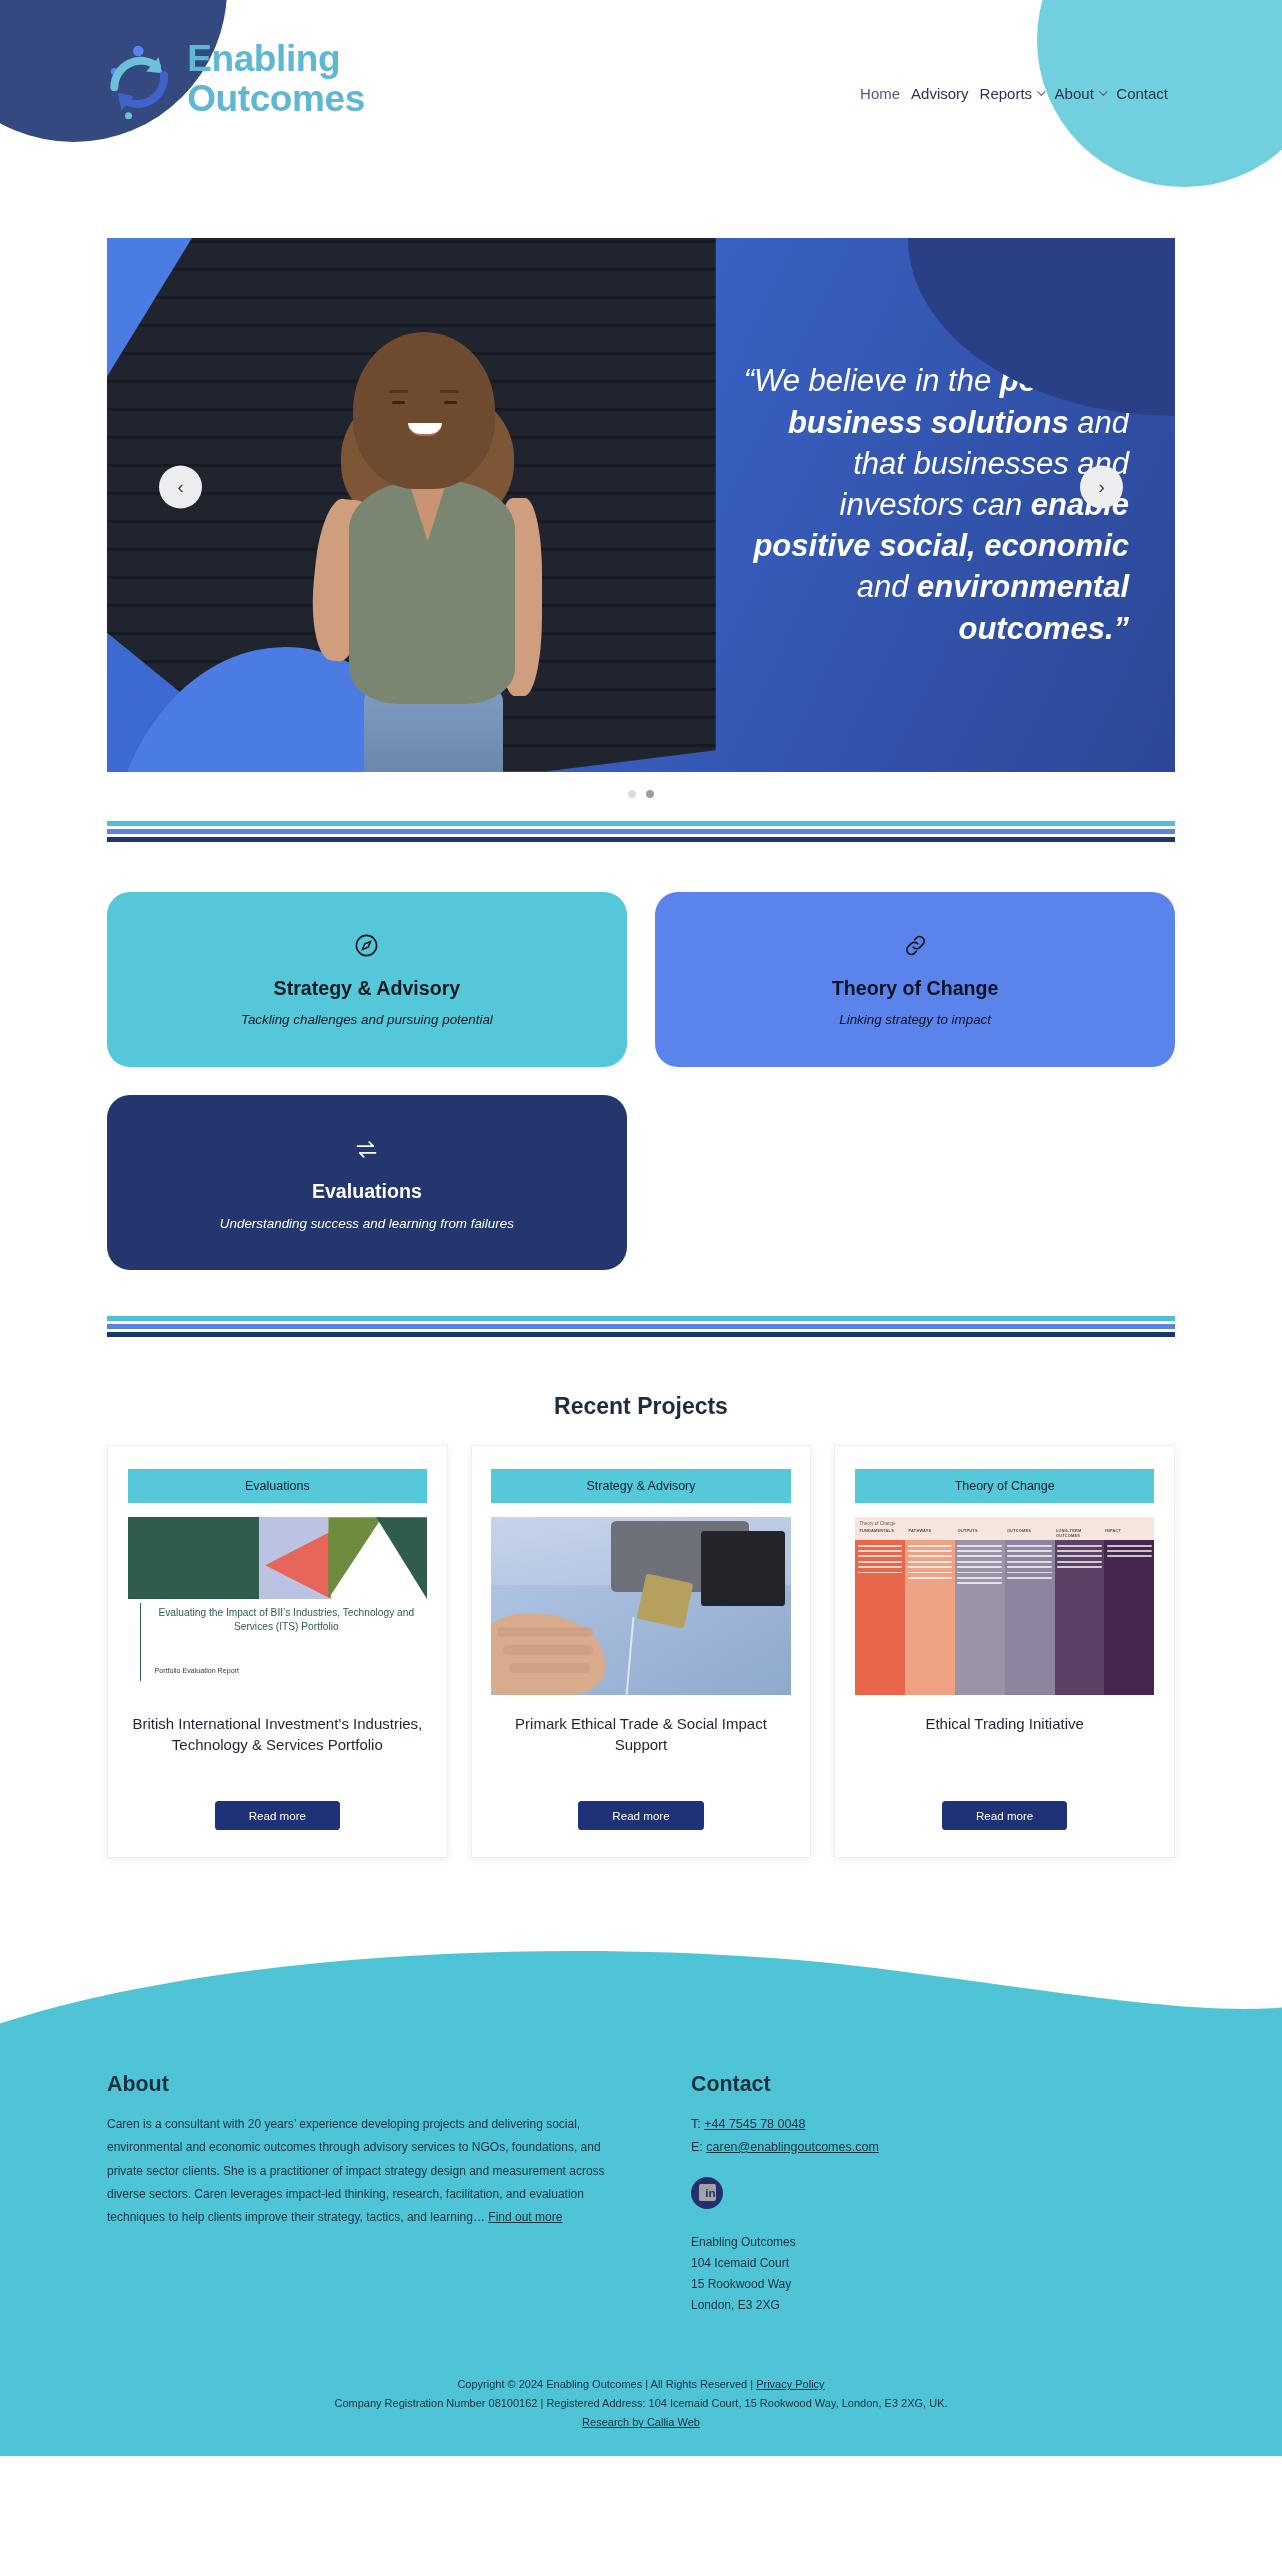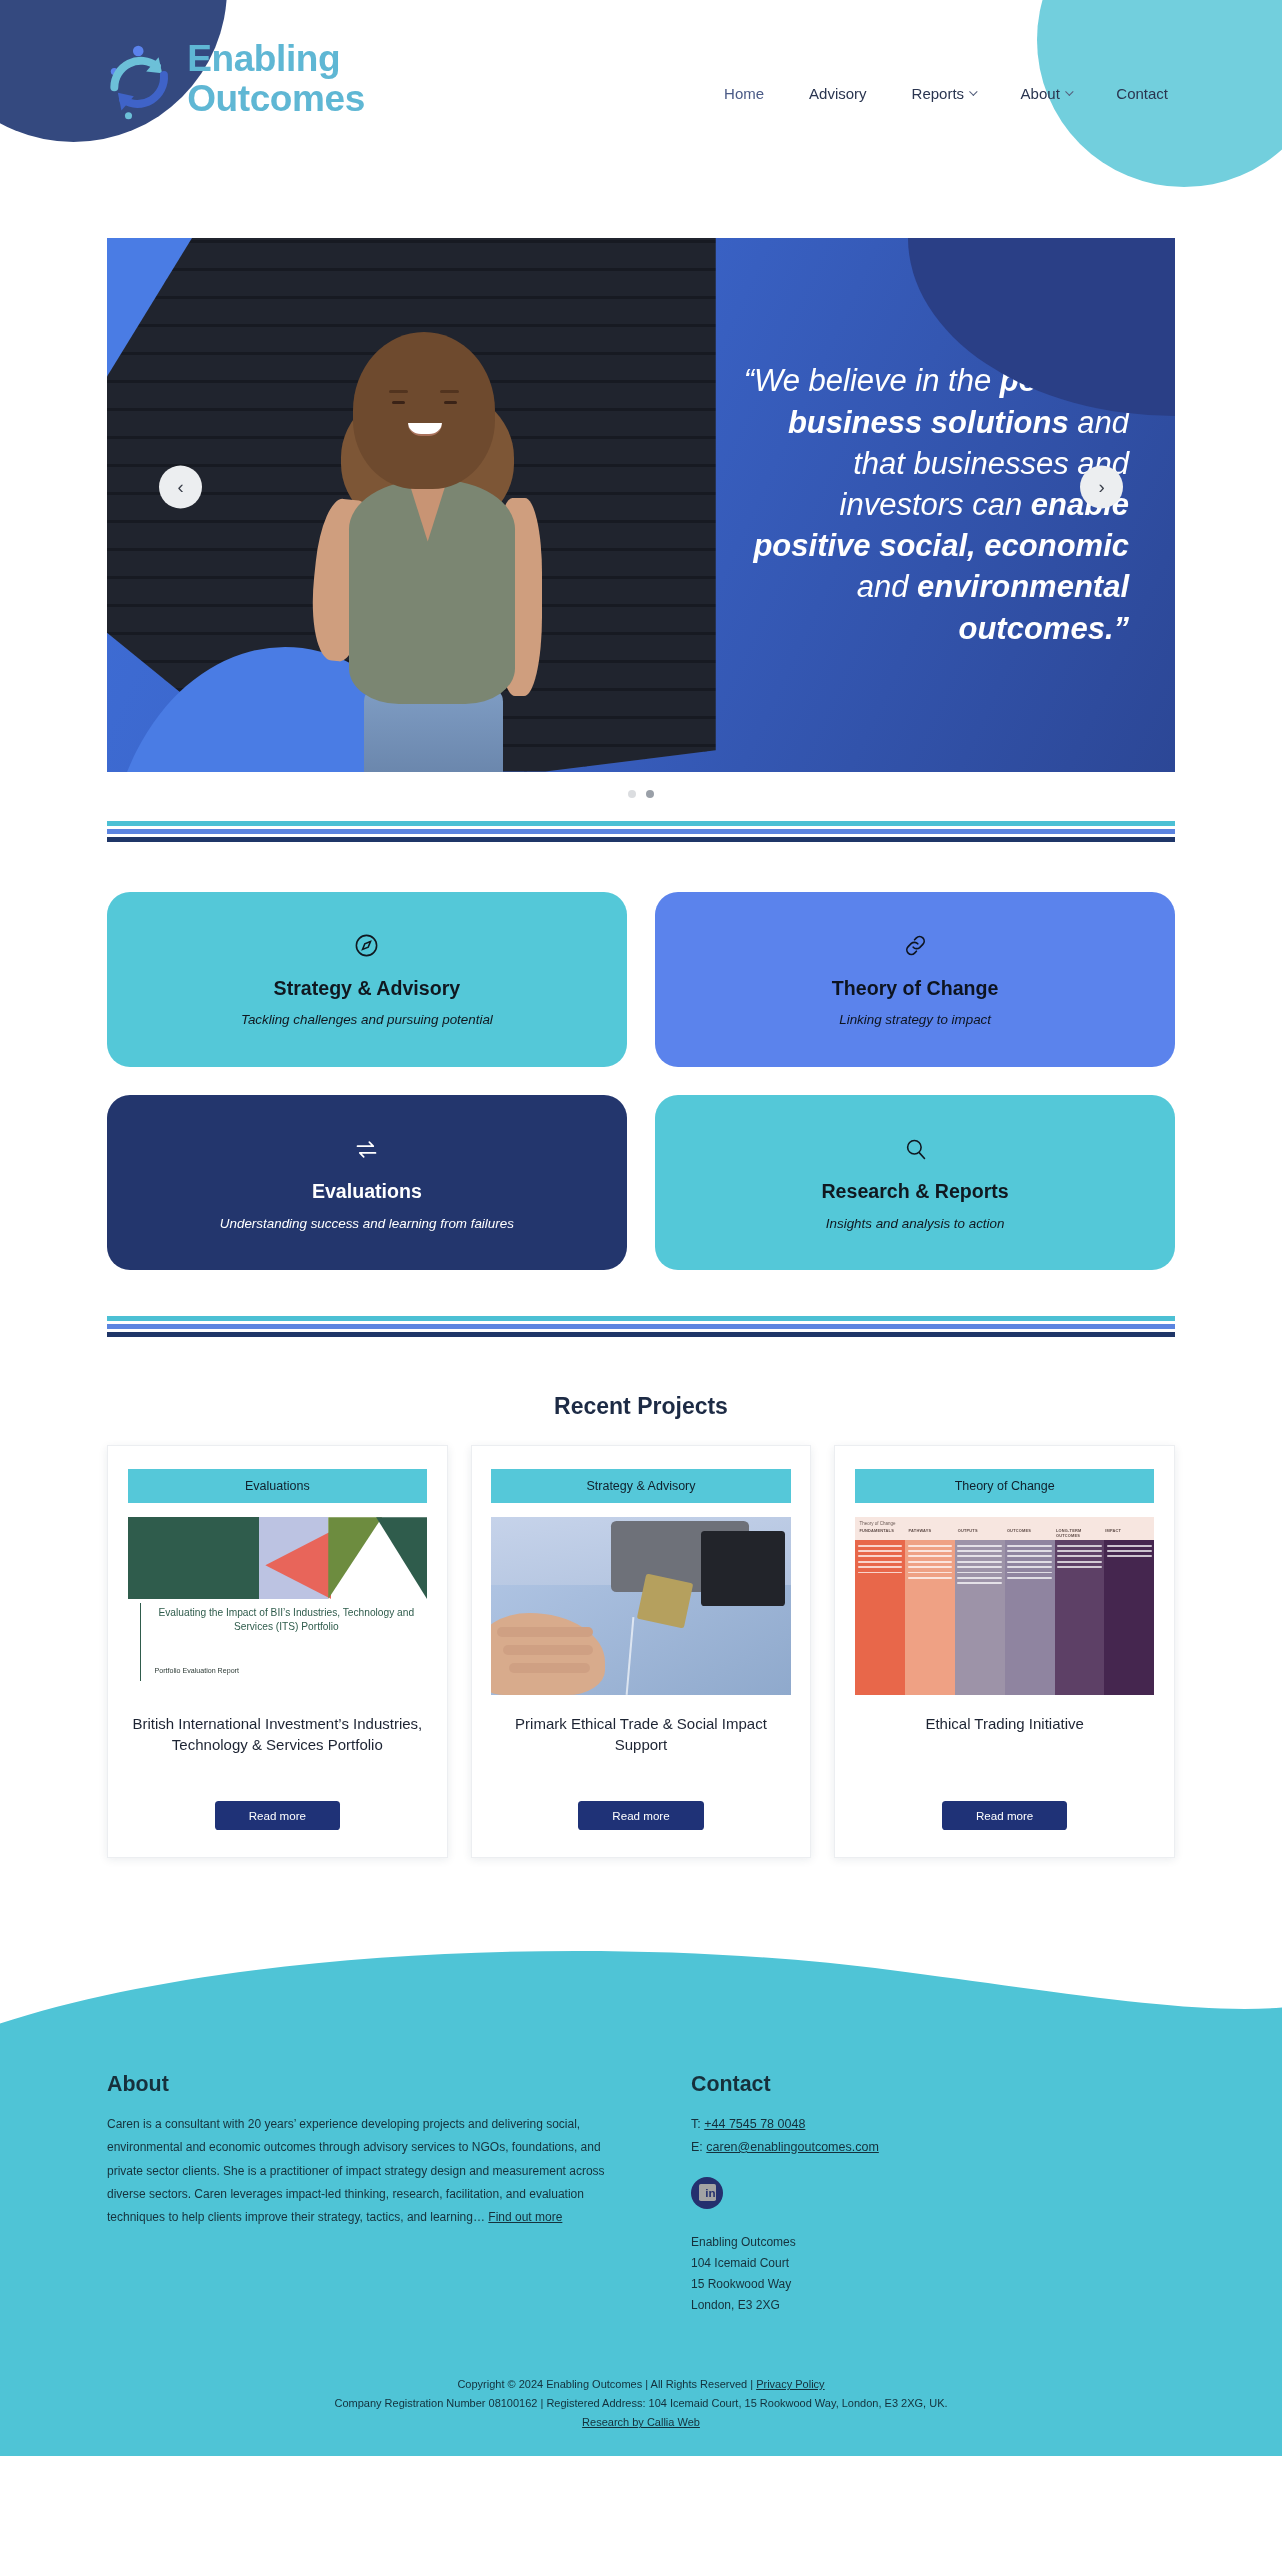--- a/index.html
+++ b/index.html
@@ -39,21 +39,21 @@
     z-index: 4;
   }
   .logo-mark { width: 66px; height: 85px; position: relative; flex: none; }
   .logo-text {
     font-size: 37px; line-height: 1.07; font-weight: bold;
     color: #5fb7d4; letter-spacing: -0.4px;
   }
   .nav {
     position: absolute;
     right: 114px; top: 85px;
-    display: flex; align-items: center; gap: 45px;
+    display: flex; align-items: center; gap: 11px;
     z-index: 5;
   }
   .nav a {
     font-size: 15px; color: #2a3550; text-decoration: none;
     display: flex; align-items: center; gap: 5.3px;
   }
   .nav a.active { color: #4a5a86; }
   .caret {
     display: inline-block; width: 6.2px; height: 6.2px;
     border-right: 1.4px solid #55607d; border-bottom: 1.4px solid #55607d;
@@ -446,30 +446,20 @@
     <span class="svc-icon">
       <svg width="27" height="27" viewBox="0 0 24 24" fill="none" stroke="#ffffff" stroke-width="1.5" stroke-linecap="round" stroke-linejoin="round">
         <path d="M4 9h14l-3.5-3.5"></path>
           <path d="M20 15H6l3.5 3.5"></path>
       </svg>
     </span>
     <div class="svc-title">Evaluations</div>
     <div class="svc-sub">Understanding success and learning from failures</div>
   </div>
 
-  <div class="svc-card c-teal">
-    <span class="svc-icon">
-      <svg width="27" height="27" viewBox="0 0 24 24" fill="none" stroke="#101820" stroke-width="1.4" stroke-linecap="round">
-        <circle cx="11" cy="10" r="6"></circle>
-          <path d="M15.5 15 20 20"></path>
-      </svg>
-    </span>
-    <div class="svc-title">Research &amp; Reports</div>
-    <div class="svc-sub">Insights and analysis to action</div>
-  </div>
 </div>
 
 <div class="stripes" style="padding-top:46px">
   <div class="s1"></div>
   <div class="s2"></div>
   <div class="s3"></div>
 </div>
 
 <div class="proj-head">Recent Projects</div>
 <div class="proj-grid">

